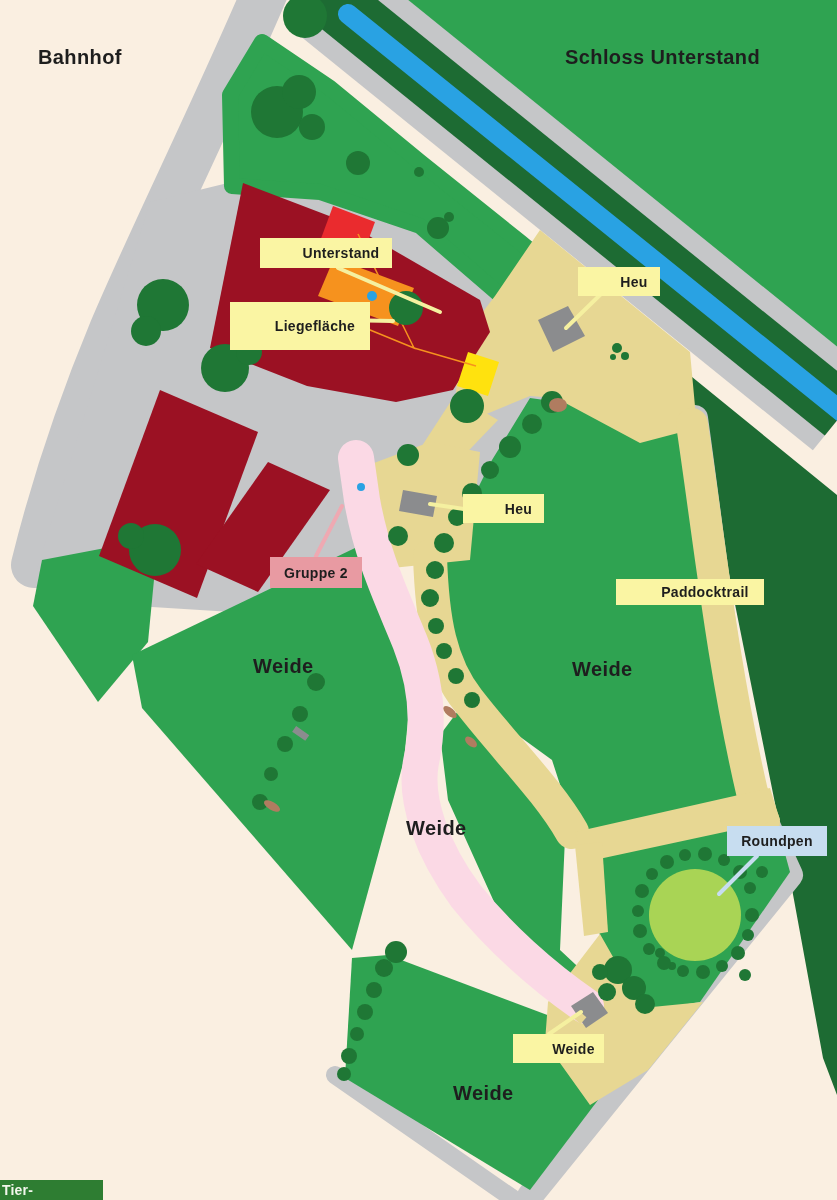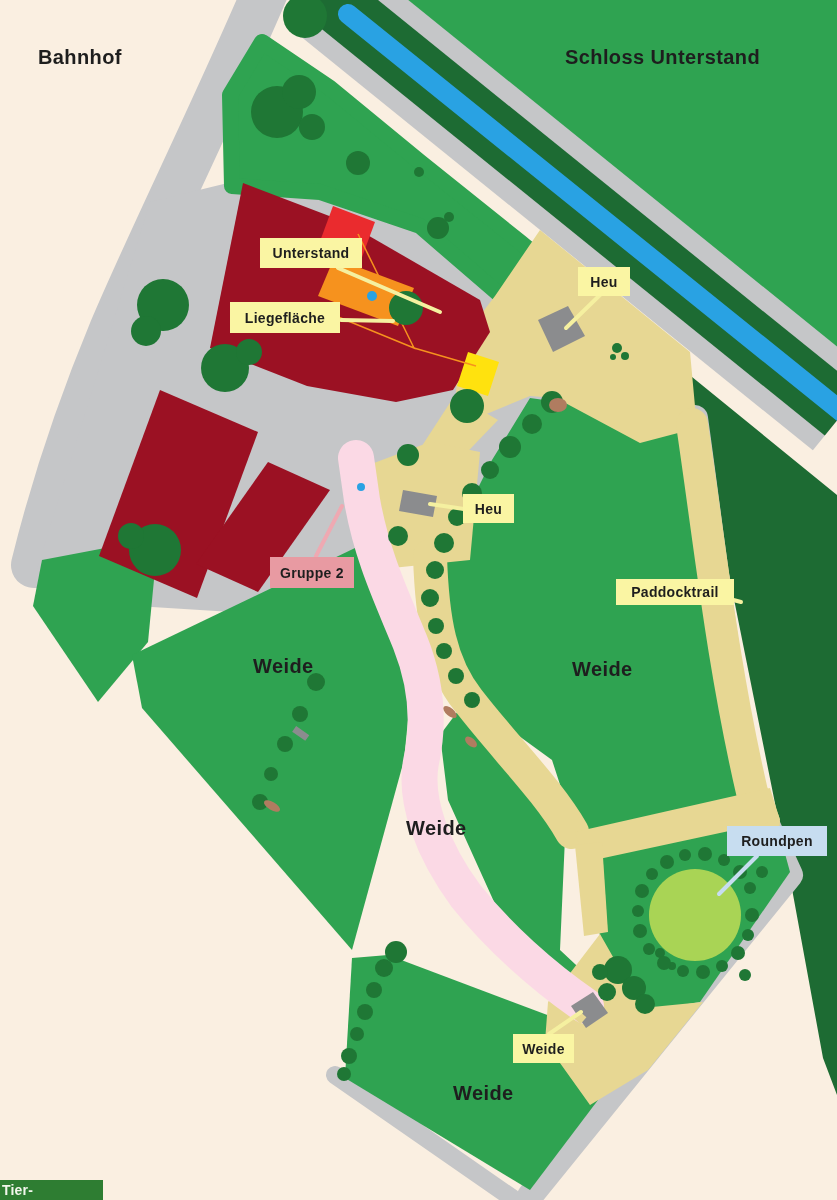--- a/index.html
+++ b/index.html
@@ -25,21 +25,21 @@
   .s-leader-p{stroke:var(--leaderpink);stroke-width:4;stroke-linecap:round;}
   .s-leader-b{stroke:var(--labelblue);stroke-width:4;stroke-linecap:round;}
   .s-thin-orange{stroke:var(--orange);stroke-width:1.5;fill:none;}
   .soft{stroke-linejoin:round;}
   
   .map-label{position:absolute;color:var(--text);font-weight:bold;white-space:nowrap;
              font-size:20px;letter-spacing:.4px;}
   .label-box{position:absolute;display:flex;align-items:center;justify-content:center;
              color:var(--text);font-weight:bold;font-size:14px;letter-spacing:.3px;
              white-space:nowrap;}
-  .lb-yellow{background:var(--labelyellow);}
+  .lb-yellow{background:var(--labelyellow);padding-left:30px;}
   .lb-pink{background:var(--labelpink);}
   .lb-blue{background:var(--labelblue);}
   .watermark{position:absolute;left:0;top:1180px;width:101px;height:20px;
              background:var(--wmgreen);color:#f2f6ec;font-weight:bold;font-size:14px;
              line-height:20px;padding-left:2px;letter-spacing:.2px;}
 </style>
 </head>
 <body>
 
 <div class="stage">
@@ -210,22 +210,22 @@
   </svg>
 
   <div class="map-label" style="left:38px;top:46px;">Bahnhof</div>
   <div class="map-label" style="left:565px;top:46px;">Schloss Unterstand</div>
   <div class="map-label" style="left:253px;top:655px;">Weide</div>
   <div class="map-label" style="left:572px;top:658px;">Weide</div>
   <div class="map-label" style="left:406px;top:817px;">Weide</div>
   <div class="map-label" style="left:453px;top:1082px;">Weide</div>
 
   <div class="label-box lb-yellow" style="left:260px;top:238px;width:102px;height:30px;">Unterstand</div>
-  <div class="label-box lb-yellow" style="left:230px;top:302px;width:110px;height:31px;">Liegefläche</div>
+  <div class="label-box lb-yellow" style="left:230px;top:302px;width:110px;height:48px;">Liegefläche</div>
   <div class="label-box lb-yellow" style="left:578px;top:267px;width:52px;height:29px;">Heu</div>
   <div class="label-box lb-yellow" style="left:463px;top:494px;width:51px;height:29px;">Heu</div>
-  <div class="label-box lb-pink" style="left:270px;top:557px;width:84px;height:31px;">Gruppe 2</div>
+  <div class="label-box lb-pink" style="left:270px;top:557px;width:92px;height:31px;">Gruppe 2</div>
   <div class="label-box lb-yellow" style="left:616px;top:579px;width:118px;height:26px;">Paddocktrail</div>
   <div class="label-box lb-blue" style="left:727px;top:826px;width:100px;height:30px;">Roundpen</div>
   <div class="label-box lb-yellow" style="left:513px;top:1034px;width:61px;height:29px;">Weide</div>
 
   <div class="watermark">Tier-Inserate.ch</div>
 </div>
 
 </body></html>

